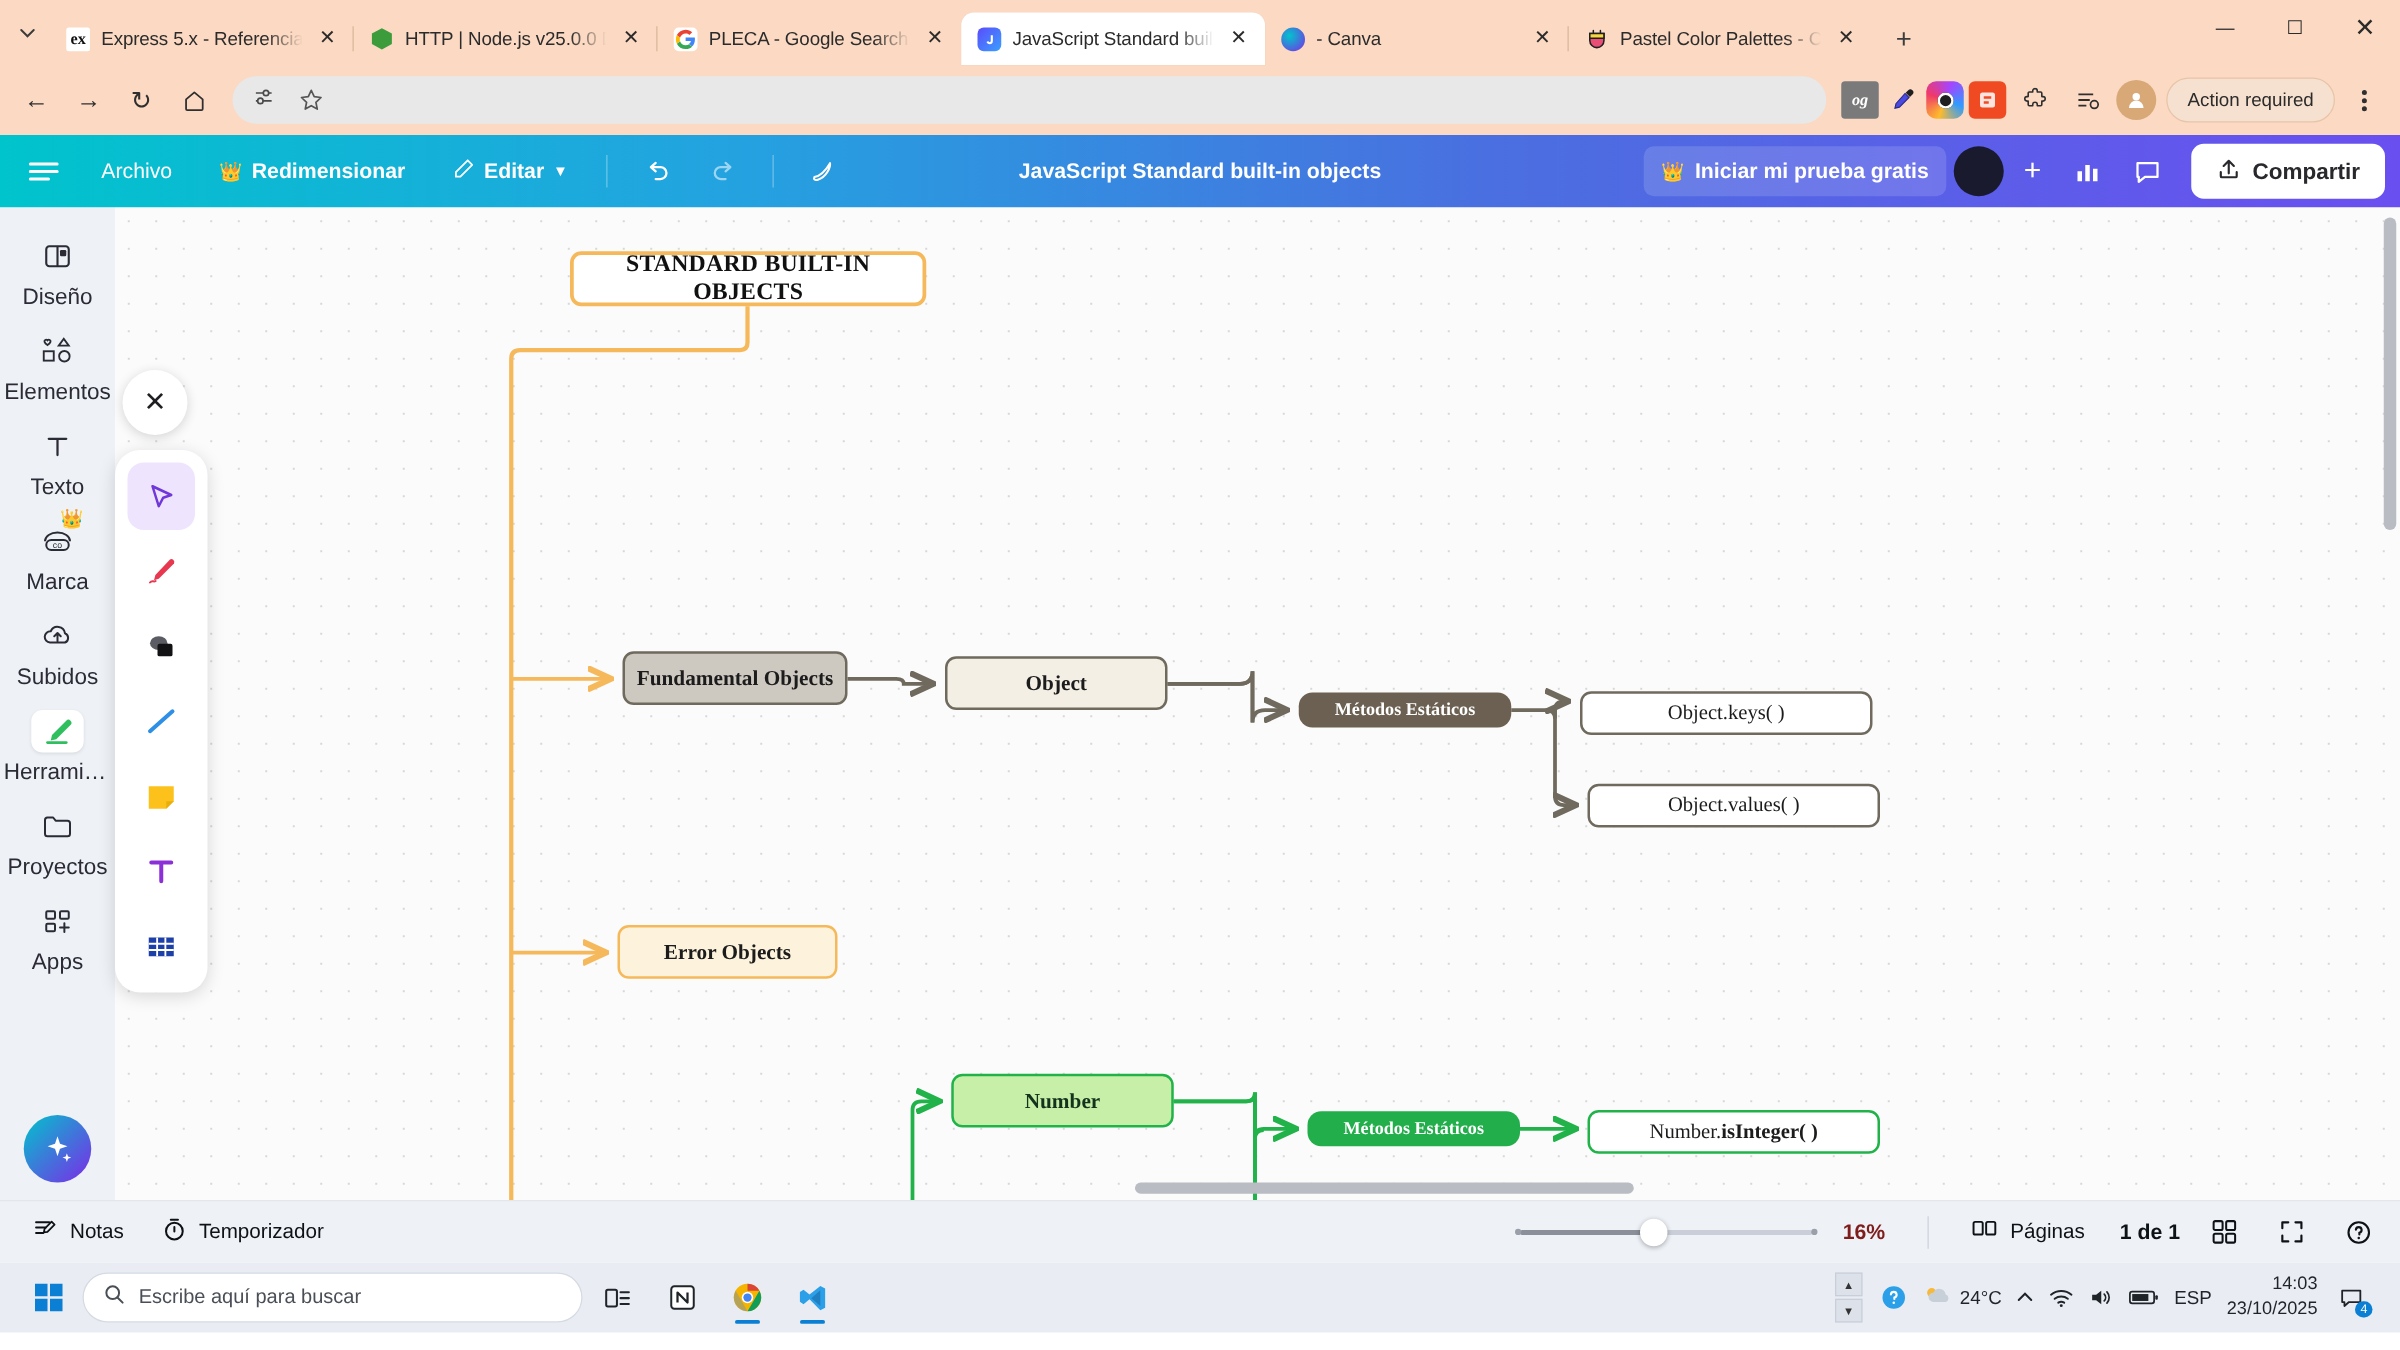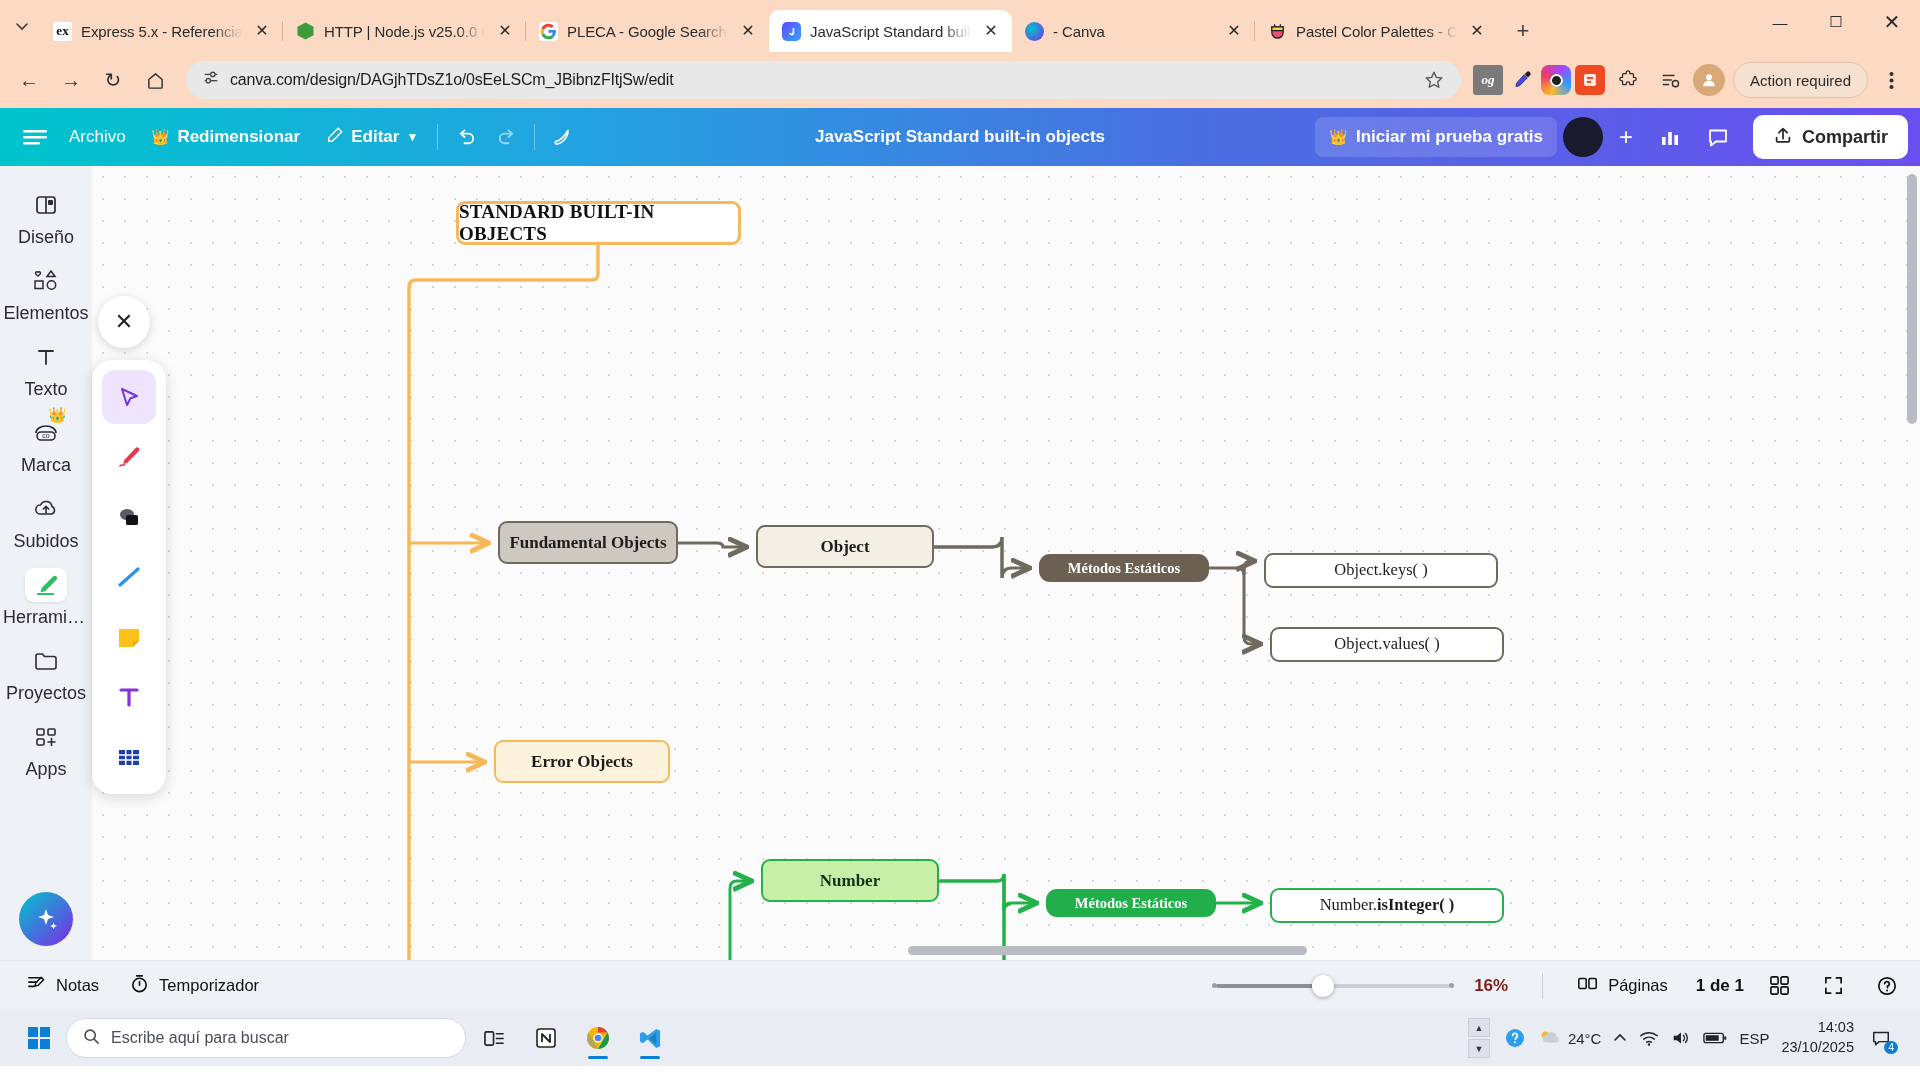--- a/index.html
+++ b/index.html
@@ -109,21 +109,21 @@
   .avatar-btn {
     width: 32px; height: 32px; border-radius: 50%; background: #d9a877;
     display: flex; align-items: center; justify-content: center;
     color: #fff; font-size: 14px; flex: 0 0 auto;
   }
 
   
   #canva-app { width: 1920px; height: 902px; position: relative; background: #fff; }
 
   #canva-header {
-    height: 58px; display: flex; align-items: center; gap: 0;
+    height: 58px; display: flex; align-items: center; gap: 12px;
     background: linear-gradient(90deg,#00c4cc 0%,#23a3e0 30%,#4a6fe0 62%,#6a4ff0 100%);
     padding: 0 12px 0 14px; color: #fff; position: relative;
   }
   .hdr-btn {
     display: flex; align-items: center; gap: 7px; height: 40px;
     padding: 0 13px; border-radius: 8px; font-size: 17px; color: #fff;
     white-space: nowrap;
   }
   .hdr-btn.bold { font-weight: 700; }
   .hdr-icon-btn {
@@ -203,21 +203,21 @@
   #canvas-area {
     flex: 1 1 auto; position: relative; overflow: hidden;
     background-color: #fbfbfb;
     background-image: radial-gradient(#d7d7d7 1.1px, transparent 1.1px);
     background-size: 22px 22px;
   }
   #diagram { position: absolute; left: 0; top: 0; width: 1828px; height: 794px; }
 
   .node {
     position: absolute; display: flex; align-items: center; justify-content: center;
-    text-align: left; font-family: "Liberation Serif", serif; font-weight: 700;
+    text-align: center; font-family: "Liberation Serif", serif; font-weight: 700;
     line-height: 1.15;
   }
   .n-root {
     border: 3.5px solid #f5b95b; background: #fff; border-radius: 9px;
     color: #111; font-size: 19px; letter-spacing: 0.2px;
   }
   .n-fundamental {
     border: 2.5px solid #6f6a5d; background: #cdc9c0; border-radius: 9px;
     color: #1c1c1c; font-size: 17px;
   }
@@ -419,21 +419,20 @@
 
     <div id="omnibox">
       <span>
         <svg width="18" height="18" viewBox="0 0 20 20">
           <line x1="3" y1="6" x2="17" y2="6" stroke="#4a4a4a" stroke-width="1.5"></line>
           <line x1="3" y1="13" x2="17" y2="13" stroke="#4a4a4a" stroke-width="1.5"></line>
           <circle cx="12" cy="6" r="2.4" fill="#e8e8e8" stroke="#4a4a4a" stroke-width="1.5"></circle>
           <circle cx="7" cy="13" r="2.4" fill="#e8e8e8" stroke="#4a4a4a" stroke-width="1.5"></circle>
         </svg>
       </span>
-      <span class="url">canva.com/design/DAGjhTDsZ1o/0sEeLSCm_JBibnzFItjSw/edit</span>
       <span class="tb-icon">
         <svg width="20" height="20" viewBox="0 0 22 22">
             <path d="M11 2.5l2.6 5.6 6 .7-4.5 4.2 1.2 6-5.3-3-5.3 3 1.2-6L2.4 8.8l6-.7z" fill="none" stroke="#555" stroke-width="1.5" stroke-linejoin="round"></path>
           </svg>
       </span>
     </div>
 
     <div class="ext-icon ext-og">og</div>
     <div class="ext-icon ext-dropper">
       <svg width="22" height="22" viewBox="0 0 24 24">

